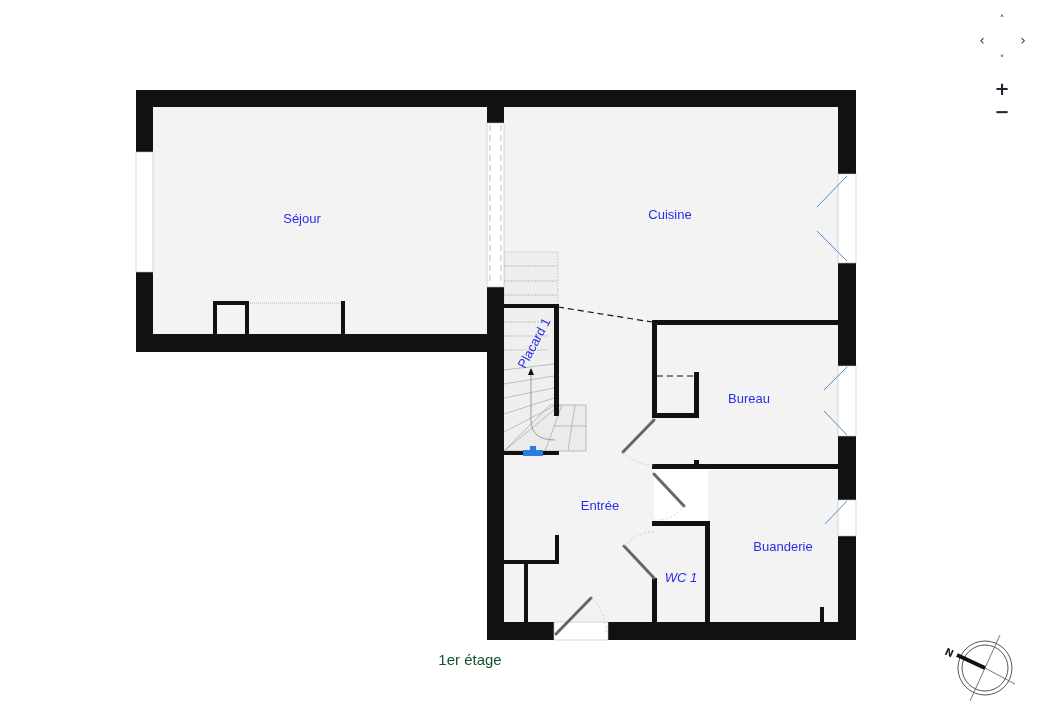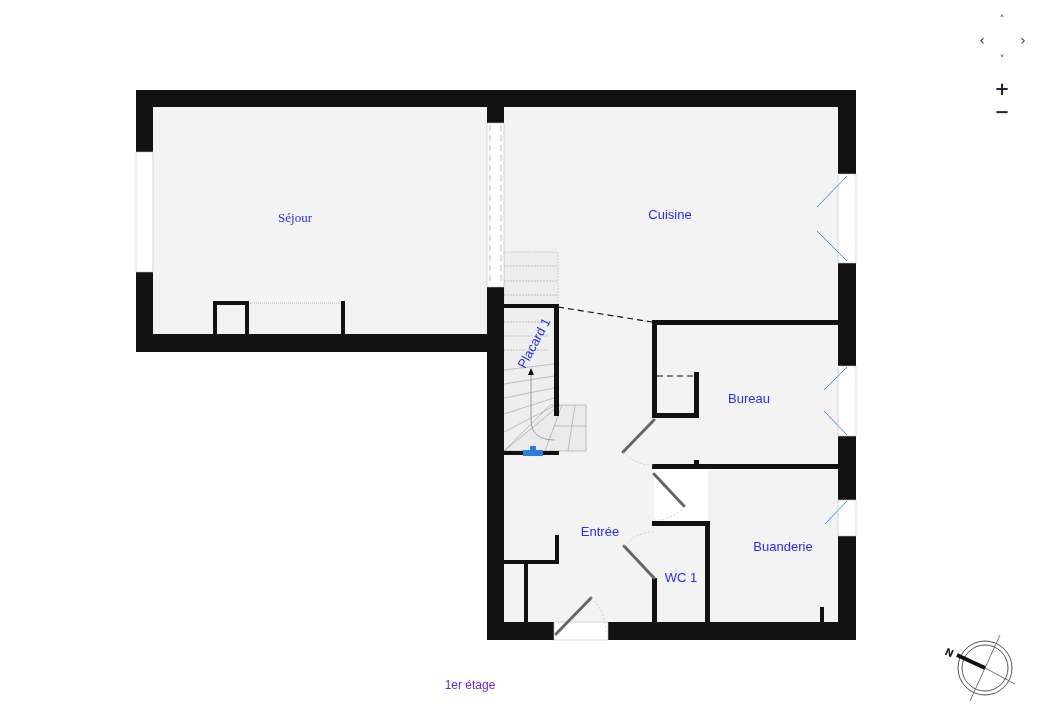--- a/index.html
+++ b/index.html
@@ -2,21 +2,21 @@
 <html><head>
 <meta charset="utf-8">
 <style>
   html, body { margin: 0; padding: 0; background: #ffffff; }
   body { width: 1046px; height: 722px; position: relative; overflow: hidden; font-family: "Liberation Sans", sans-serif; }
   #plan { position: absolute; left: 0; top: 0; }
   .room-label { position: absolute; color: #2a2ee6; font-size: 13px; font-family: "Liberation Sans", sans-serif; white-space: nowrap; transform: translate(-50%, -50%); }
   .nav { position: absolute; color: #333a4a; font-family: "DejaVu Sans", sans-serif; cursor: pointer; user-select: none; text-align: center; }
   .nav-small { font-size: 10px; width: 16px; height: 14px; line-height: 14px; }
   .zoom-btn { font-size: 18px; font-weight: bold; width: 20px; height: 20px; line-height: 20px; color: #1e2535; }
-  .floor-label { position: absolute; left: 470px; top: 685px; transform: translate(-50%, -50%); color: #6d28d9; font-size: 12px; }
+  .floor-label { position: absolute; left: 470px; top: 659px; transform: translate(-50%, -50%); color: #14532d; font-size: 15px; }
 </style>
 </head>
 <body>
 
 <svg id="plan" width="1046" height="722" viewBox="0 0 1046 722" xmlns="http://www.w3.org/2000/svg">
 
   <g fill="#f3f3f3">
     <rect x="153" y="107" width="335" height="227"></rect>
     <rect x="504" y="107" width="334" height="214"></rect>
     <rect x="653" y="325" width="185" height="141"></rect>
@@ -136,27 +136,27 @@
   <g transform="translate(985,668)">
     <circle r="27" fill="none" stroke="#555" stroke-width="1"></circle>
     <circle r="23" fill="none" stroke="#555" stroke-width="1"></circle>
     <line x1="-15" y1="33" x2="15" y2="-33" stroke="#555" stroke-width="0.8"></line>
     <line x1="0" y1="0" x2="30" y2="16" stroke="#555" stroke-width="0.8"></line>
     <line x1="0" y1="0" x2="-28" y2="-13" stroke="#111" stroke-width="4"></line>
     <text x="-41" y="-14" font-size="10" font-weight="bold" fill="#222" font-family="DejaVu Sans, sans-serif" transform="rotate(25 -41 -14)">N</text>
   </g>
 </svg>
 
-<div class="room-label" style="left:295px;top:218px;font-family:Liberation Serif, serif;">Séjour</div>
+<div class="room-label" style="left:302px;top:218px;">Séjour</div>
 <div class="room-label" style="left:670px;top:214px;">Cuisine</div>
 <div class="room-label" style="left:534px;top:343px;transform:translate(-50%,-50%) rotate(-62deg);">Placard 1</div>
 <div class="room-label" style="left:749px;top:398px;text-align:center;">Bureau</div>
-<div class="room-label" style="left:600px;top:531px;">Entrée</div>
+<div class="room-label" style="left:600px;top:505px;">Entrée</div>
 <div class="room-label" style="left:783px;top:546px;">Buanderie</div>
-<div class="room-label" style="left:681px;top:577px;">WC 1</div>
+<div class="room-label" style="left:681px;top:577px;font-style:italic;">WC 1</div>
 
 <div class="floor-label">1er étage</div>
 
 <div class="nav nav-small" style="left:994px;top:13px;">˄</div>
 <div class="nav nav-small" style="left:974px;top:33px;font-size:14px;">‹</div>
 <div class="nav nav-small" style="left:1015px;top:33px;font-size:14px;">›</div>
 <div class="nav nav-small" style="left:994px;top:53px;">˅</div>
 <div class="nav zoom-btn" style="left:992px;top:79px;">+</div>
 <div class="nav zoom-btn" style="left:992px;top:102px;">−</div>
 

